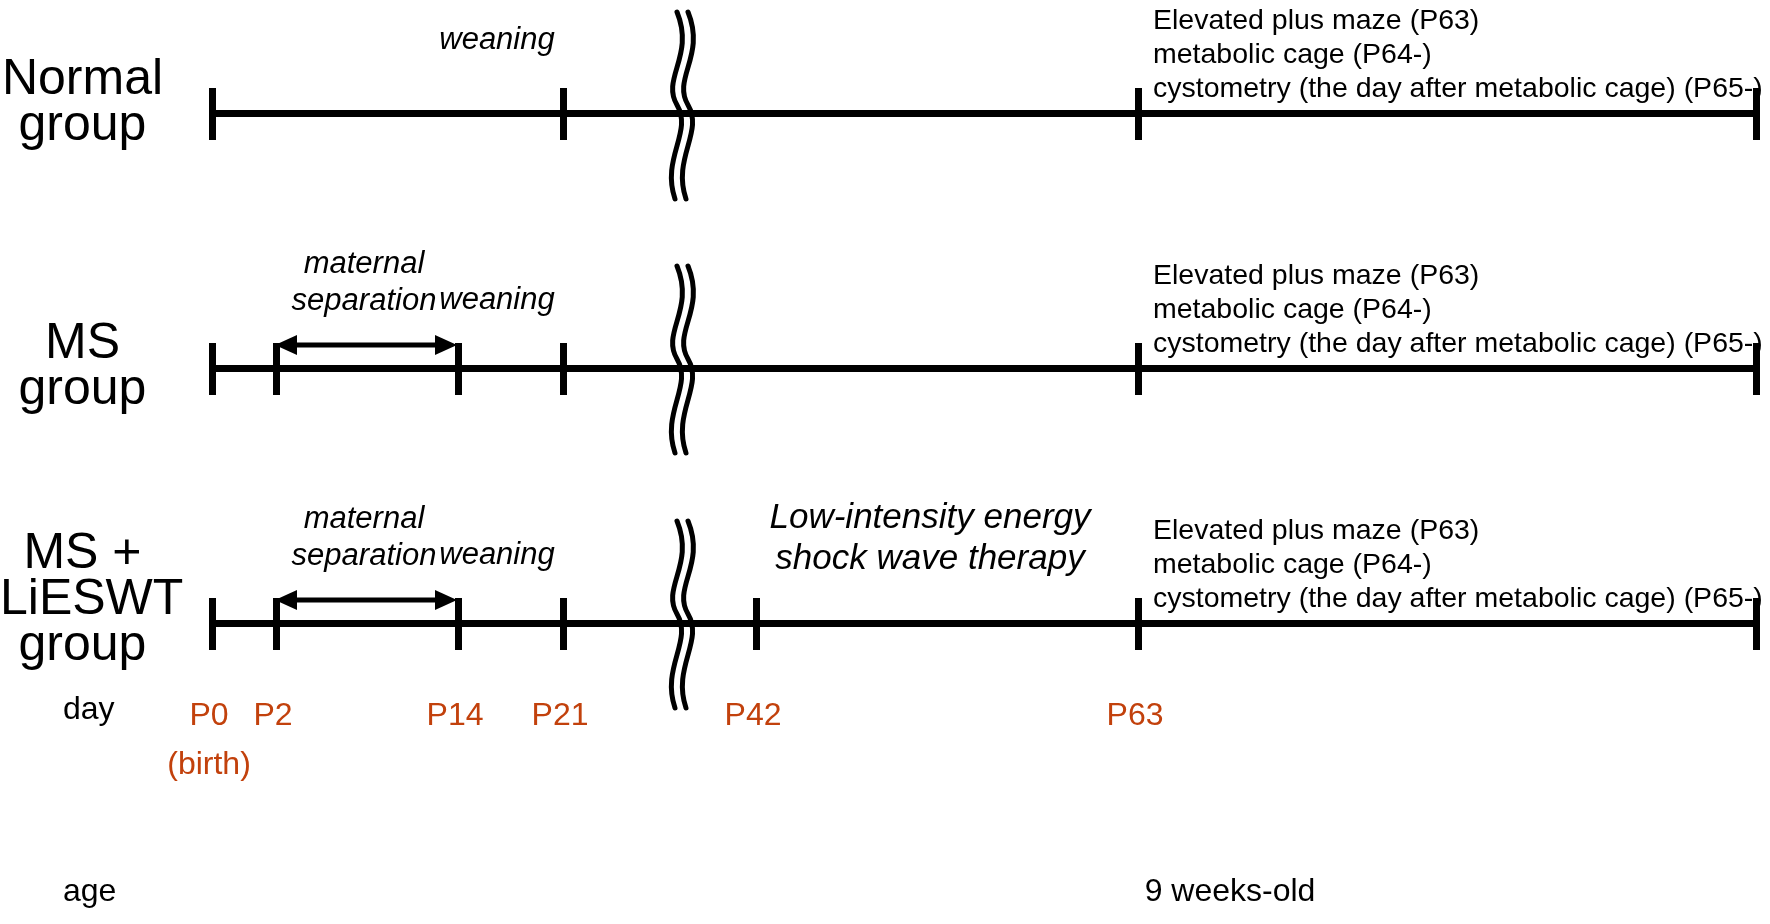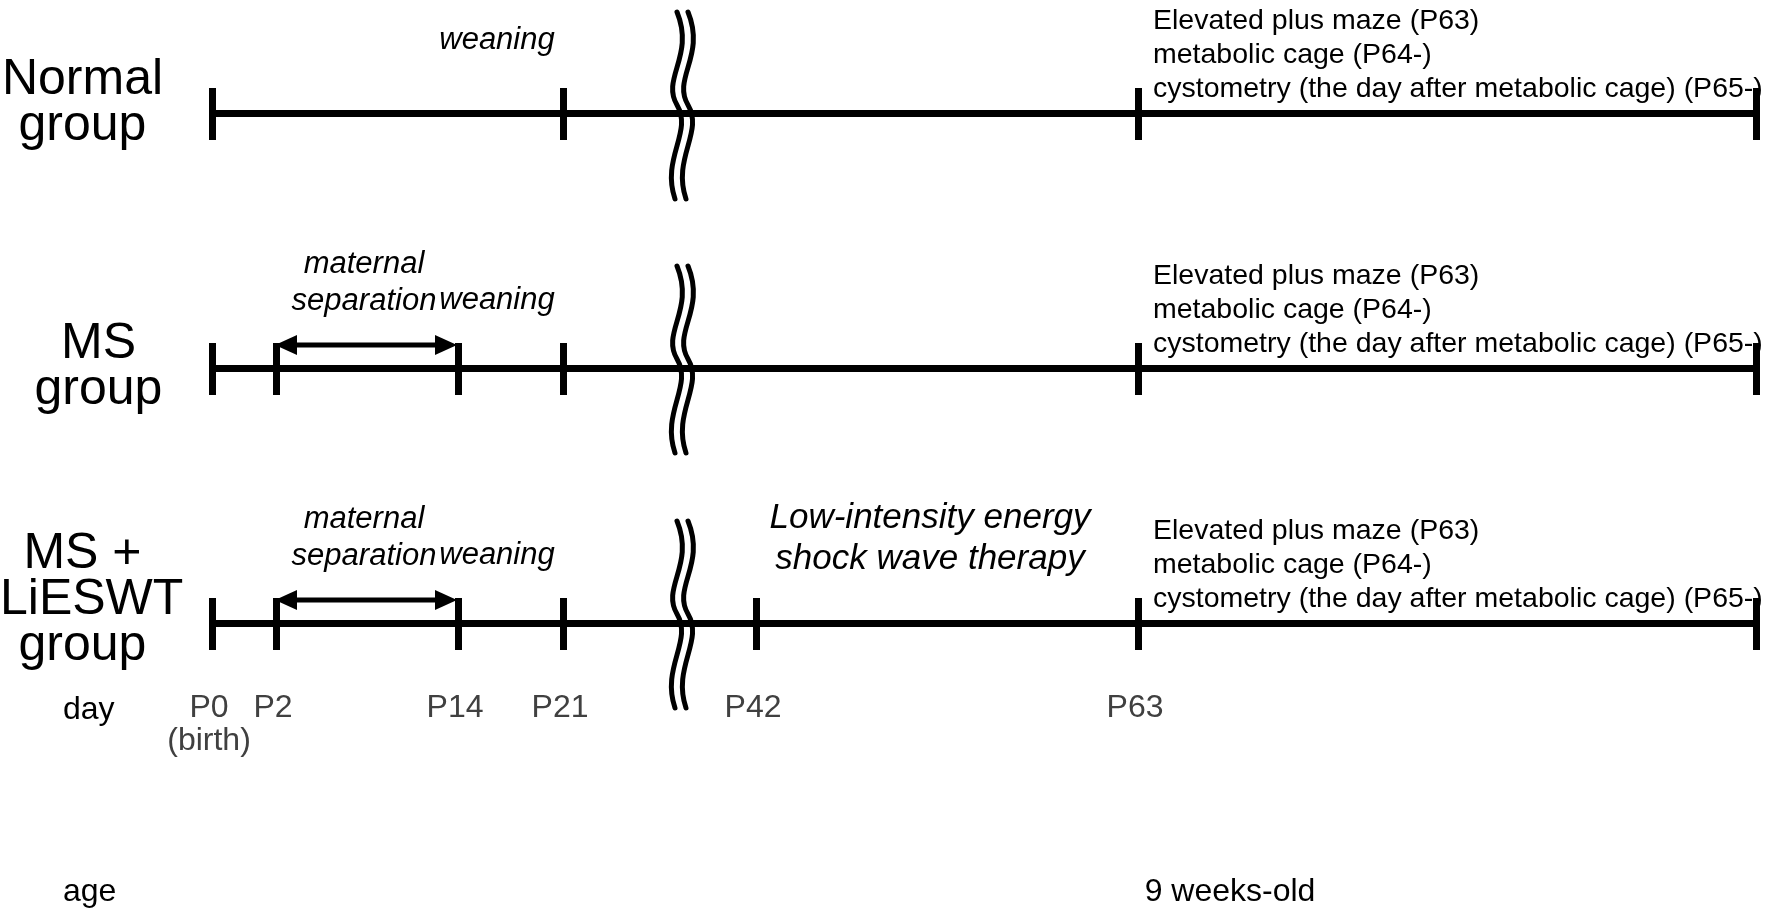--- a/index.html
+++ b/index.html
@@ -79,22 +79,22 @@
   .row-label {
     position: absolute;
     font-size: 32px;
     line-height: 36px;
     color: #000;
     text-align: left;
   }
   .daytick-label {
     position: absolute;
     font-size: 32px;
-    line-height: 33px;
-    color: #404040;
+    line-height: 49px;
+    color: #c2410c;
     text-align: center;
     white-space: pre-line;
   }
   .age-label {
     position: absolute;
     font-size: 32px;
     line-height: 36px;
     color: #000;
     text-align: center;
     white-space: nowrap;
@@ -121,21 +121,21 @@
 metabolic cage (P64-)
 cystometry (the day after metabolic cage) (P65-)</div>
 
   <div class="break-sym" style="left:655px; top:8px; width:56px; height:195px;">
     <svg width="56" height="195" viewBox="0 0 56 195">
       <path d="M22,4 C40,48 6,70 22,97 C38,124 6,150 20,191" fill="none" stroke="#000" stroke-width="5" stroke-linecap="round"></path>
       <path d="M33,4 C51,48 17,70 33,97 C49,124 17,150 31,191" fill="none" stroke="#000" stroke-width="5" stroke-linecap="round"></path>
     </svg>
   </div>
 
-  <div class="group-label" style="left:0px; top:318px; width:165px;padding-left:16px;">MS
+  <div class="group-label" style="left:0px; top:318px; width:165px;">MS
 group</div>
 
   <div class="axis-line" style="left:209px; top:365px; width:1551px;"></div>
 
   <div class="tick" style="left:209px; top:343px; height:52px;"></div>
   <div class="tick" style="left:273px; top:343px; height:52px;"></div>
   <div class="tick" style="left:455px; top:343px; height:52px;"></div>
   <div class="tick" style="left:560px; top:343px; height:52px;"></div>
   <div class="tick" style="left:1135px; top:343px; height:52px;"></div>
   <div class="tick" style="left:1753px; top:343px; height:52px;"></div>

